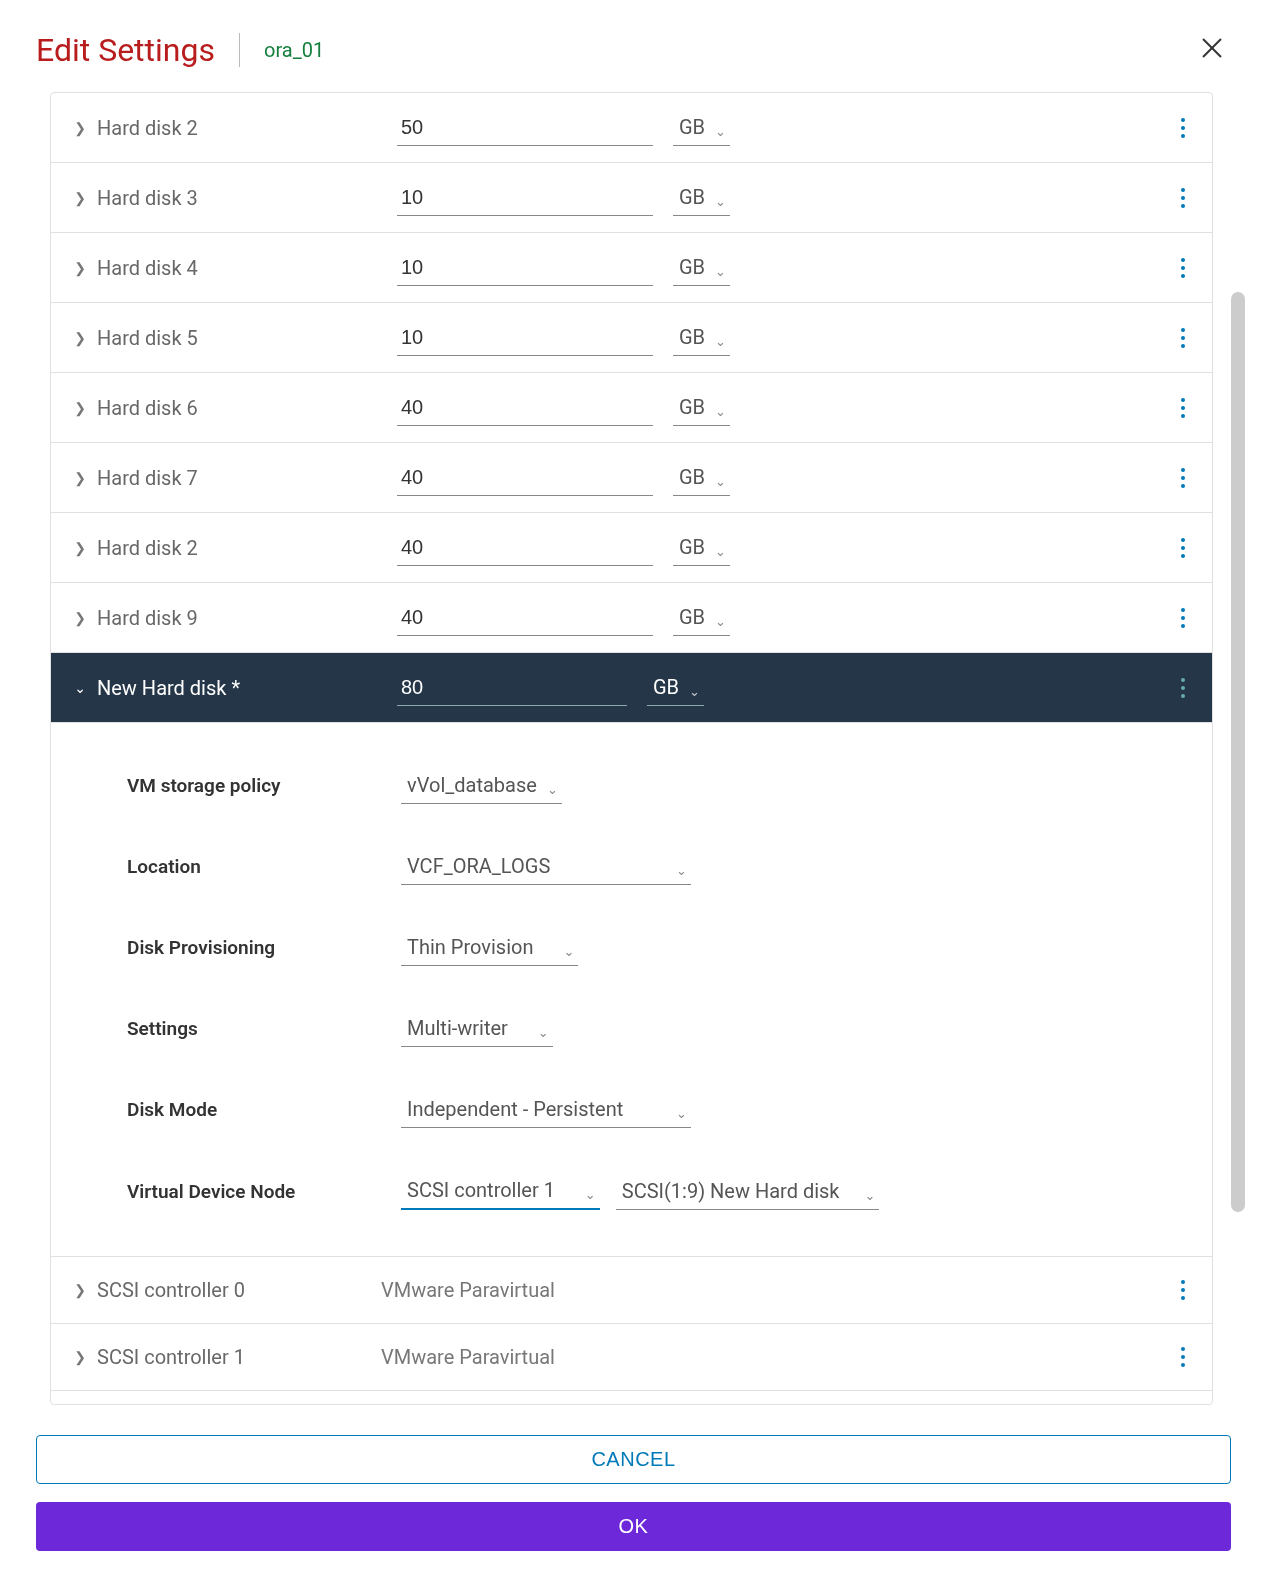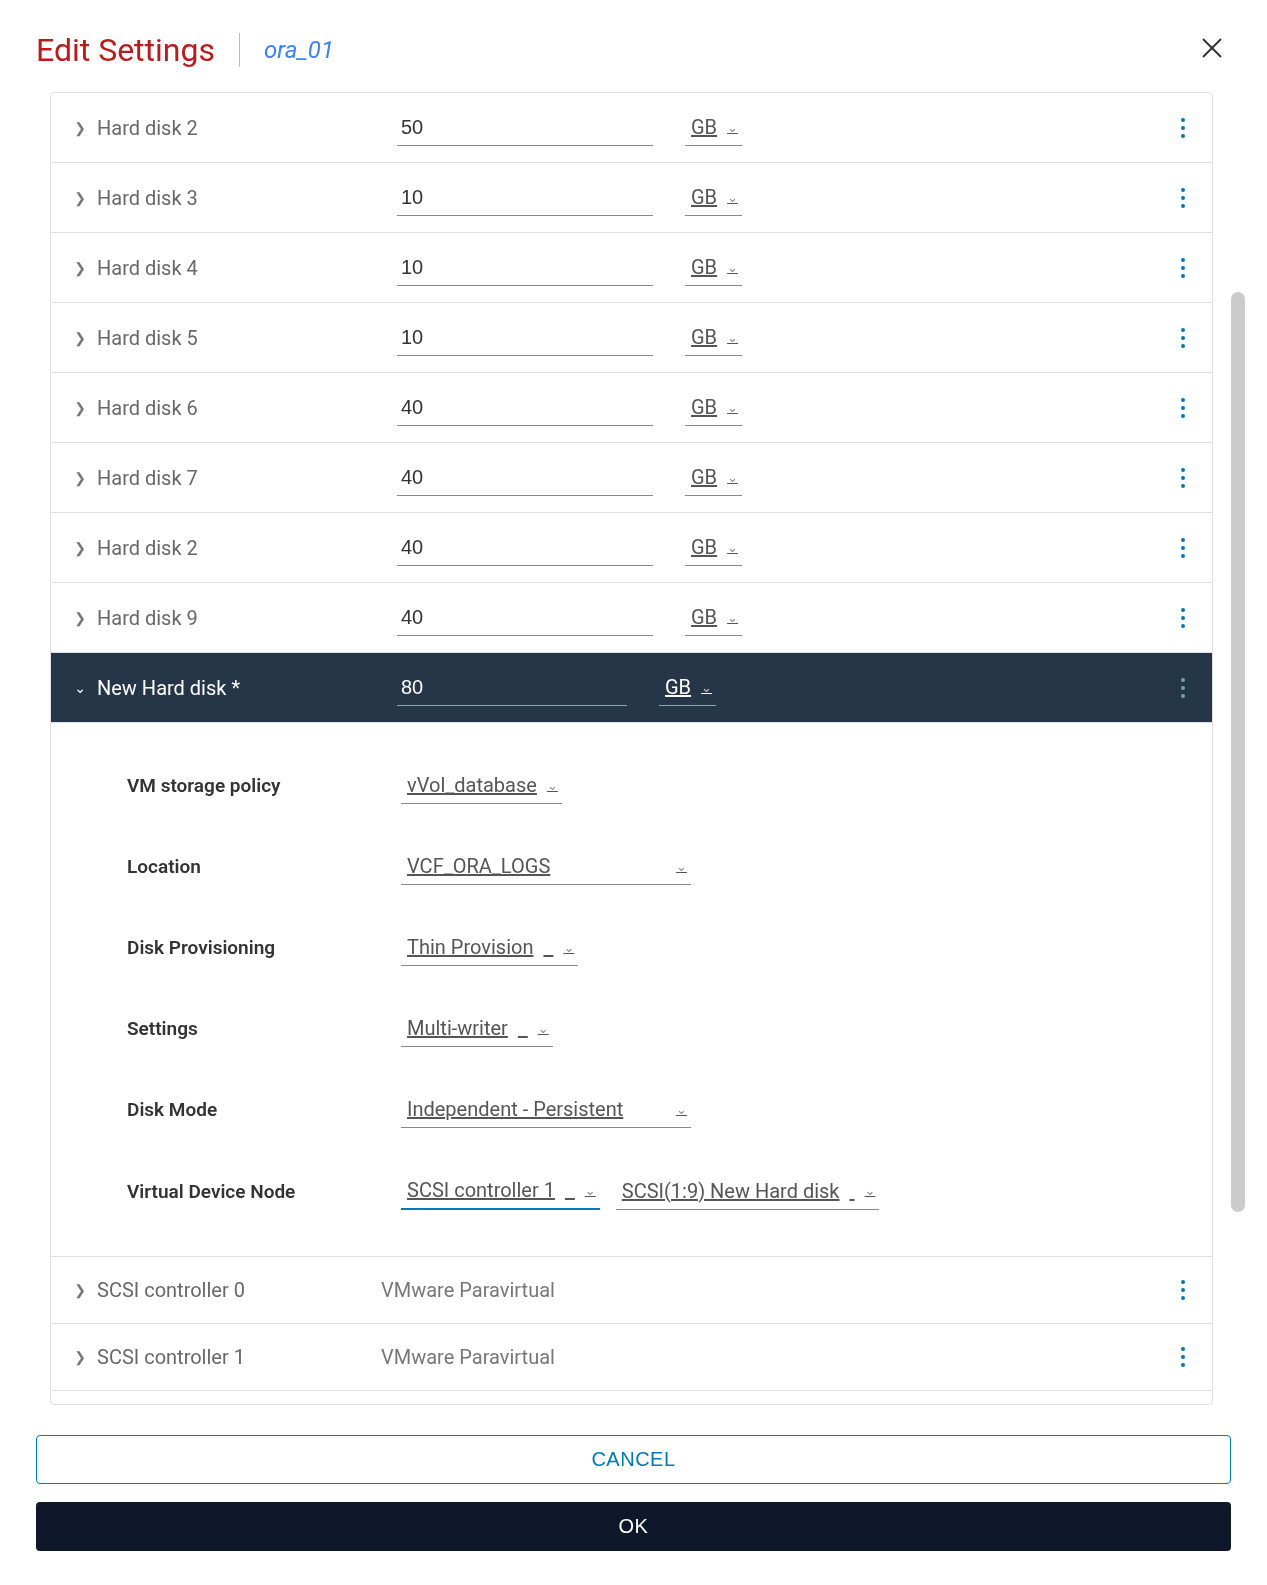--- a/index.html
+++ b/index.html
@@ -1,53 +1,53 @@
 <!DOCTYPE html>
 <html><head>
 <meta charset="utf-8">
 <style>
 * { box-sizing: border-box; margin: 0; padding: 0; }
 body { font-family: -apple-system, BlinkMacSystemFont, "Segoe UI", Roboto, Arial, sans-serif; background: #fff; color: #333; font-size: 18px; }
 .dialog { width: 1267px; height: 1585px; position: relative; display: flex; flex-direction: column; }
 .header { display: flex; align-items: center; padding: 28px 36px 20px 36px; }
 .header-title { font-size: 32px; font-weight: 400; color: #b91c1c; }
 .header-divider { width: 1px; height: 34px; background: #bbb; margin: 0 24px; }
-.header-subtitle { font-size: 24px; color: #3b82f6; font-style: italic; }
+.header-subtitle { font-size: 20px; color: #15803d; }
 .close-btn { margin-left: auto; font-size: 28px; color: #333; cursor: pointer; line-height: 1; padding: 8px; }
 .content-area { flex: 1; overflow: hidden; position: relative; padding: 0 22px 0 50px; }
 .scroll-track { position: absolute; right: 22px; top: 200px; width: 14px; height: 920px; background: #ccc; border-radius: 7px; }
 .panel { border: 1px solid #e0e0e0; border-radius: 4px; overflow-y: auto; height: 100%; margin-right: 32px; }
 .panel::-webkit-scrollbar { display: none; }
 .row { display: flex; align-items: center; border-bottom: 1px solid #e0e0e0; padding: 16px 20px; min-height: 64px; }
 .row:last-child { border-bottom: none; }
 .row-dark { background: #253648; color: #fff; }
 .expand-col { display: flex; align-items: center; width: 326px; flex-shrink: 0; color: #686868; font-size: 20px; }
 .row-dark .expand-col { color: #fff; }
 .expand-icon { width: 18px; display: inline-flex; align-items: center; justify-content: center; margin-right: 8px; font-size: 14px; color: #777; }
 .row-dark .expand-icon { color: #fff; }
-.value-col { display: flex; align-items: center; gap: 32px; flex: 1; }
+.value-col { display: flex; align-items: center; gap: 20px; flex: 1; }
 .input-underline { border: none; border-bottom: 1px solid #888; background: transparent; font-size: 20px; padding: 6px 4px; width: 256px; color: #333; outline: none; }
 .row-dark .input-underline { color: #fff; border-bottom-color: #8aa; }
-.select-underline { border: none; border-bottom: 1px solid #888; background: transparent; font-size: 20px; padding: 6px 4px 6px 6px; color: #555; display: inline-flex; align-items: center; gap: 10px; cursor: pointer; text-decoration: underline; }
+.select-underline { border: none; border-bottom: 1px solid #888; background: transparent; font-size: 20px; padding: 6px 4px 6px 6px; color: #555; display: inline-flex; align-items: flex-end; gap: 10px; cursor: pointer; }
 .row-dark .select-underline { color: #fff; border-bottom-color: #8aa; }
 .select-underline.wide { min-width: 290px; justify-content: space-between; }
 .select-underline.accent { border-bottom: 2px solid #0079b8; }
 .chev { font-size: 13px; color: #888; }
 .row-dark .chev { color: #ccc; }
 .more-col { margin-left: auto; color: #0079b8; cursor: pointer; padding: 6px; }
 .row-dark .more-col { color: #9cc; }
 .dots-svg { display: block; }
 .expanded-panel { background: #fff; padding: 22px 20px 24px 76px; border-bottom: 1px solid #e0e0e0; }
 .detail-row { display: flex; align-items: center; padding: 22px 0; }
 .detail-label { width: 274px; font-size: 19px; font-weight: 600; color: #333; flex-shrink: 0; }
 .detail-value-static { font-size: 20px; color: #444; }
 .footer { display: flex; justify-content: flex-end; gap: 18px; padding: 30px 36px 34px 36px; flex-direction: column; }
 .btn { padding: 12px 22px; font-size: 20px; border-radius: 4px; cursor: pointer; border: 1px solid transparent; letter-spacing: 0.5px; }
 .btn-secondary { background: #fff; border-color: #0079b8; color: #0079b8; }
-.btn-primary { background: #0f172a; color: #fff; font-weight: 500; padding: 12px 30px; }
+.btn-primary { background: #6d28d9; color: #fff; font-weight: 500; padding: 12px 30px; }
 .plain-value { font-size: 20px; color: #777; }
 .dual-selects { display: flex; gap: 16px; }
 @media print { }
 </style>
 </head>
 <body>
 
 <div class="dialog">
   <div class="header">
     <span class="header-title">Edit Settings</span>

